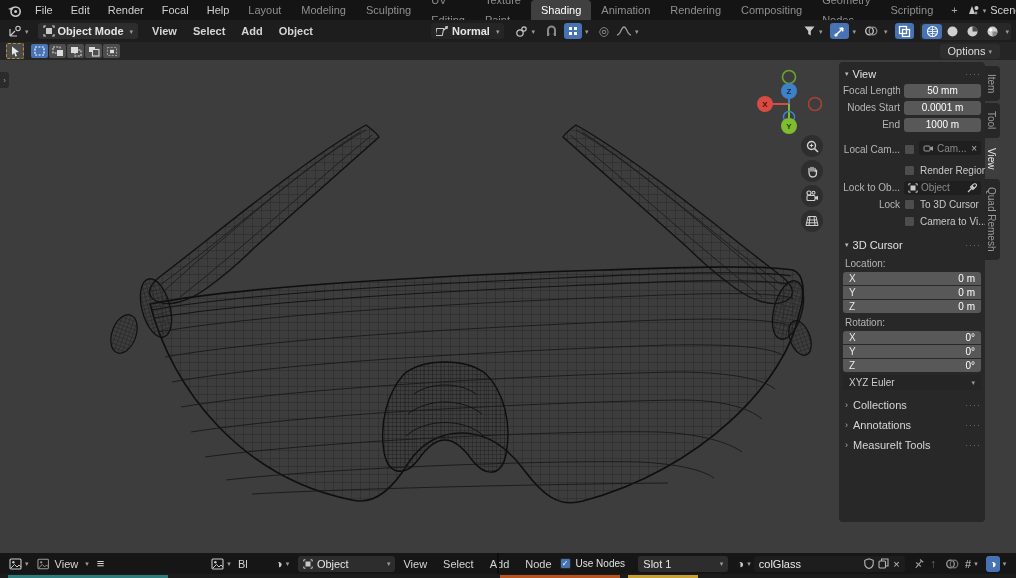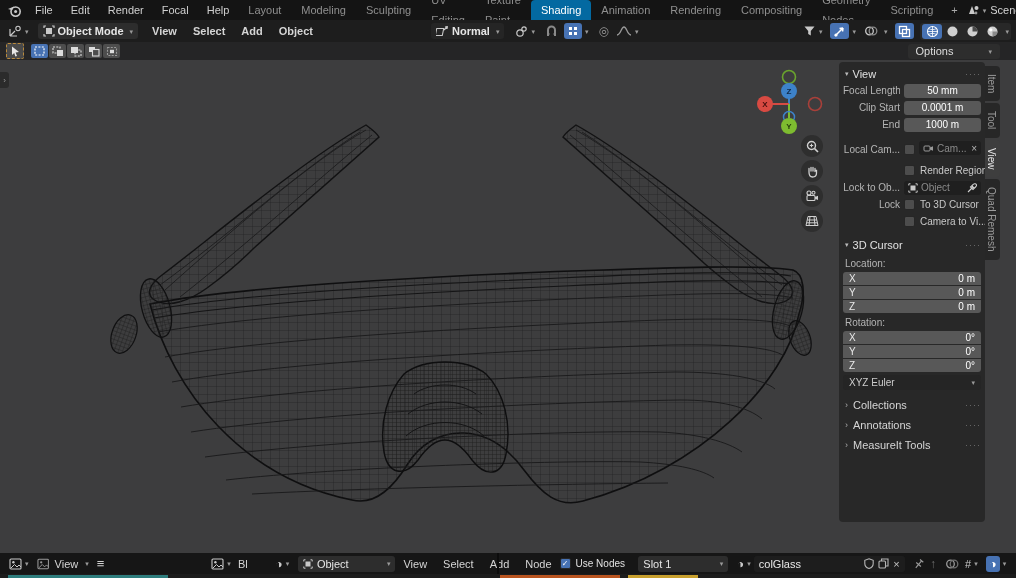--- a/index.html
+++ b/index.html
@@ -6,38 +6,38 @@
   #app{position:relative;width:1016px;height:578px;background:#3d3d3e;overflow:hidden;
        font-family:"Liberation Sans","DejaVu Sans",sans-serif;font-size:11px;color:#d8d8d8;
        -webkit-font-smoothing:antialiased;}
   .abs{position:absolute;}
   .flex{display:flex;align-items:center;}
   .chev{font-size:7px;color:#9a9a9a;margin-left:3px;line-height:1;}
   
   .topbar{top:0;left:0;right:0;height:20px;background:#141414;display:flex;align-items:center;}
   .menu-item{padding:0 9px;color:#cfcfcf;line-height:20px;}
   .ws-tab{padding:0 10px;line-height:20px;color:#8f8f8f;border-radius:4px 4px 0 0;}
-  .ws-tab.active{background:#0369a1;color:#fff;}
+  .ws-tab.active{background:#404040;color:#fff;}
   .ws-add{padding:0 8px;color:#aaa;}
   
   .vhdr{top:20px;left:0;right:0;height:22px;background:#1d1d1d;display:flex;align-items:center;padding:0 5px;box-sizing:border-box;font-weight:bold;}
   .btn{display:flex;align-items:center;background:#2d2d2d;border-radius:3px;height:16px;padding:0 5px;}
   .btn.dark{background:#252525;}
   .hmenu{padding:0 8px;color:#d5d5d5;}
   .iconbtn{display:flex;align-items:center;height:16px;padding:0 3px;border-radius:3px;}
   .iconbtn.blue{background:#4772b3;}
   .shade-group{display:flex;align-items:center;background:#282828;border-radius:3px;height:17px;padding:0 2px;}
   .shade-btn{width:20px;height:15px;display:flex;align-items:center;justify-content:center;border-radius:3px;}
   .shade-btn.active{background:#4772b3;}
   
   .toolrow{top:42px;left:0;right:0;height:18px;background:#252526;display:flex;align-items:center;padding:0 6px;box-sizing:border-box;}
   .tool-active{width:16px;height:14px;background:#4a4a4a;border:1px dashed #b98a3c;border-radius:2px;display:flex;align-items:center;justify-content:center;}
   .selmode{width:17px;height:14px;background:#4d4d4d;border-radius:2px;margin-right:1px;display:flex;align-items:center;justify-content:center;}
   .selmode.active{background:#4772b3;}
-  .options-btn{margin-left:auto;margin-right:10px;background:#2d2d2d;border-radius:3px;height:15px;display:flex;align-items:center;padding:0 8px;color:#ddd;gap:32px;}
+  .options-btn{margin-left:auto;margin-right:10px;background:#2d2d2d;border-radius:3px;height:15px;display:flex;align-items:center;padding:0 8px;color:#ddd;}
   
   .vp{top:60px;left:0;right:0;bottom:25px;overflow:hidden;}
   .edge-expander{left:0;top:12px;width:9px;height:16px;background:#2b2b2b;border-radius:0 3px 3px 0;color:#9a9a9a;font-size:8px;display:flex;align-items:center;justify-content:center;}
   .navbtn{position:absolute;width:22px;height:22px;border-radius:50%;background:rgba(44,44,44,.85);display:flex;align-items:center;justify-content:center;}
   
   .npanel{left:839px;top:2px;width:146px;height:460px;background:rgba(40,40,40,.96);border-radius:4px;padding:2px 4px;box-sizing:border-box;}
   .sect-hdr{display:flex;align-items:center;height:19px;color:#e0e0e0;}
   .sect-hdr .arrow{font-size:7px;color:#bbb;margin:0 4px 0 2px;}
   .sect-hdr .dots{margin-left:auto;color:#6f6f6f;font-size:9px;letter-spacing:1px;}
   .prow{display:flex;align-items:center;height:15px;margin-bottom:2px;}
@@ -368,21 +368,21 @@
       <div class="sect-hdr">
         <span class="arrow">▾</span>
         <span>View</span>
         <span class="dots">····</span>
       </div>
       <div class="prow">
         <span class="plabel">Focal Length</span>
         <span class="pval">50 mm</span>
       </div>
       <div class="prow">
-        <span class="plabel">Clip Start</span>
+        <span class="plabel">Nodes Start</span>
         <span class="pval">0.0001 m</span>
       </div>
       <div class="prow">
         <span class="plabel">End</span>
         <span class="pval">1000 m</span>
       </div>
       <div class="prow" style="margin-top:8px;align-items:flex-end;">
         <span class="plabel">Local Cam...</span>
         <span class="cb"></span>
         <span style="width:4px;"></span>

